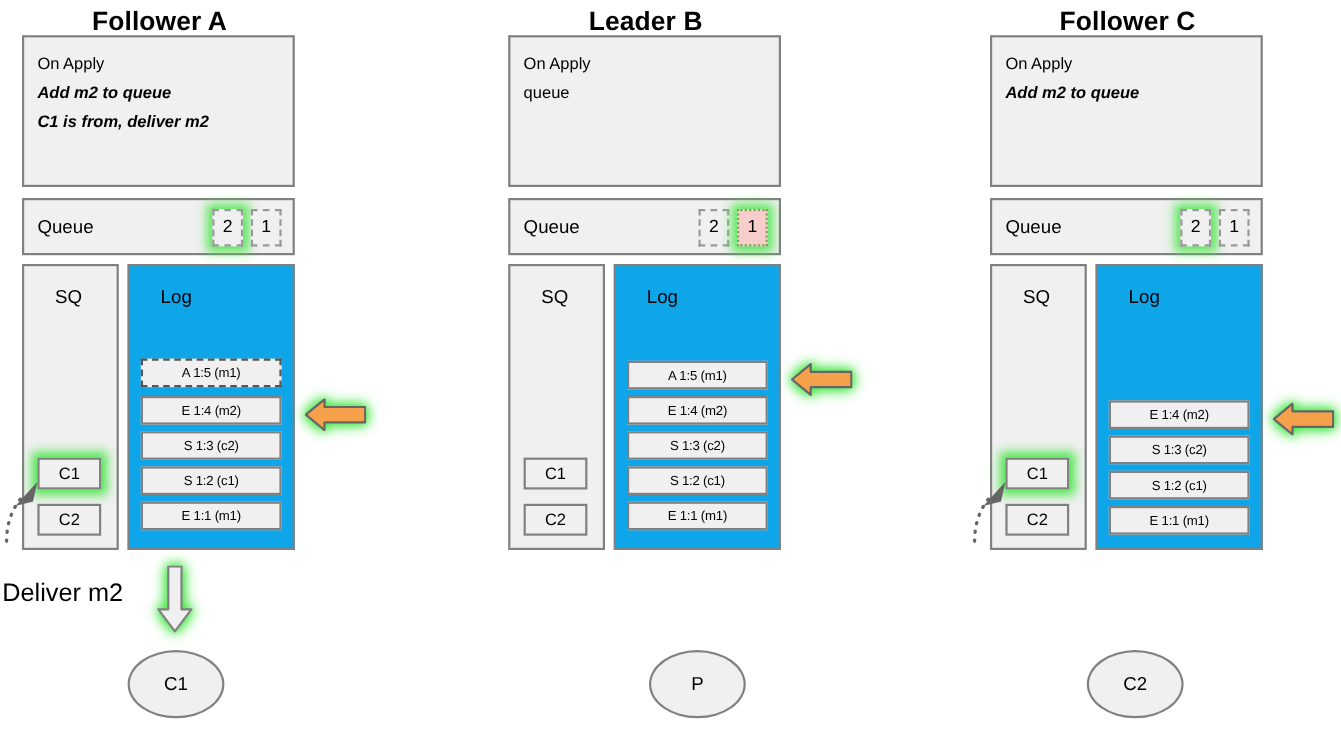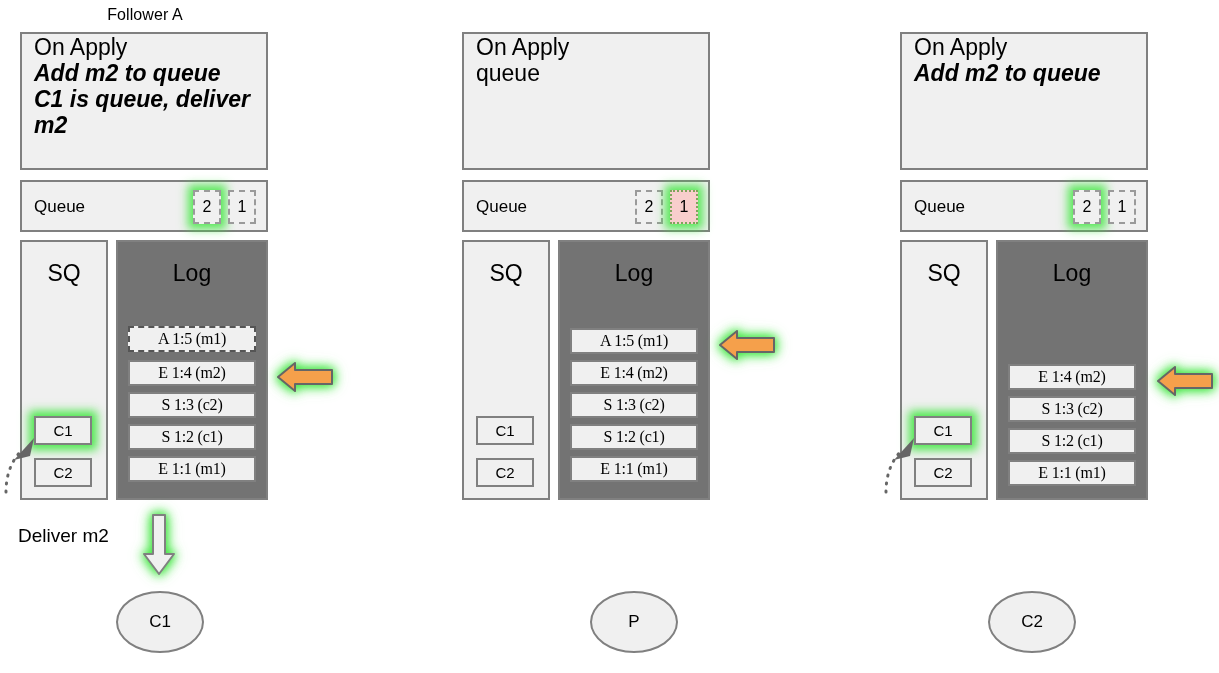--- a/index.html
+++ b/index.html
@@ -8,30 +8,30 @@
     font-family:"Liberation Sans","DejaVu Sans",sans-serif;
     color:#000;
   }
   .col{position:absolute;top:0;width:300px;height:673px;}
   .col-a{left:0;}
   .col-b{left:442px;}
   .col-c{left:880px;}
 
   .col-title{
     position:absolute;top:6px;left:20px;width:250px;
-    text-align:center;font-weight:normal;font-size:16px;letter-spacing:.1px;
+    text-align:center;font-weight:bold;font-size:24px;letter-spacing:.1px;
   }
 
   .panel{
     position:absolute;left:20px;width:248px;
     background:#f0f0f0;border:2px solid #808080;box-sizing:border-box;
   }
 
   .onapply{top:32px;height:138px;}
-  .onapply .lines{padding:0 0 0 12px;font-size:23px;line-height:26px;}
+  .onapply .lines{padding:12px 0 0 12px;font-size:15px;line-height:26px;}
   .onapply .it{font-style:italic;font-weight:bold;}
 
   .queuebar{top:180px;height:52px;}
   .queuebar .qlabel{
     position:absolute;left:12px;top:15px;font-size:17px;
   }
   .qslots{position:absolute;right:10px;top:8px;display:flex;gap:7px;}
   .qslot{
     width:28px;height:34px;box-sizing:border-box;
     display:flex;align-items:center;justify-content:center;
@@ -47,54 +47,54 @@
     background:#f8cecc;border:2px dotted #7ea55a;
     box-shadow:0 0 9px 5px rgba(60,230,60,.85);
   }
 
   .sqbox{
     position:absolute;left:20px;top:240px;width:88px;height:260px;
     background:#f0f0f0;border:2px solid #808080;box-sizing:border-box;
   }
   .logbox{
     position:absolute;left:116px;top:240px;width:152px;height:260px;
-    background:#737373;border:2px solid #808080;box-sizing:border-box;
+    background:#0ea5e9;border:2px solid #808080;box-sizing:border-box;
   }
   .boxhead{
-    text-align:center;font-size:23px;padding-top:18px;
+    font-size:17px;padding-top:18px;margin-left:28px;
   }
 
   .chip{
     position:absolute;left:12px;width:58px;height:29px;box-sizing:border-box;
     background:#f0f0f0;border:2px solid #808080;
     display:flex;align-items:center;justify-content:center;font-size:15px;
   }
   .chip.c1{top:174px;}
   .chip.c2{top:216px;}
   .chip.glow{box-shadow:0 0 9px 5px rgba(60,230,60,.9);}
 
   .logentry{
     position:absolute;left:10px;width:128px;height:26px;box-sizing:border-box;
     background:#f0f0f0;border:2px solid #808080;
     display:flex;align-items:center;justify-content:center;
-    font-size:16px;letter-spacing:-.2px;font-family:Liberation Serif, serif;
+    font-size:12px;letter-spacing:-.2px;
   }
   .logentry.dashed{border:2px dashed #555;}
 
   .arrow-left{
     position:absolute;width:56px;height:30px;
     filter:drop-shadow(0 0 6px rgba(60,230,60,.95)) drop-shadow(0 0 4px rgba(60,230,60,.8));
   }
   .arrow-down{
     position:absolute;width:34px;height:62px;
     filter:drop-shadow(0 0 6px rgba(60,230,60,.95)) drop-shadow(0 0 4px rgba(60,230,60,.8));
   }
 
   .deliver-label{
-    position:absolute;left:18px;top:525px;font-size:19px;
+    position:absolute;left:2px;top:525px;font-size:23px;
   }
 
   .ellipse{
     position:absolute;width:88px;height:62px;border-radius:50%;
     background:#f0f0f0;border:2px solid #808080;box-sizing:border-box;
     display:flex;align-items:center;justify-content:center;font-size:17px;
   }
 
   .dotarrow{position:absolute;width:46px;height:76px;}
 </style>
@@ -102,21 +102,21 @@
 <body>
 
 <div class="col col-a">
 
   <div class="col-title">Follower A</div>
 
   <div class="panel onapply">
     <div class="lines">
       <div>On Apply</div>
       <div class="it">Add m2 to queue</div>
-      <div class="it">C1 is queue, deliver m2</div>
+      <div class="it">C1 is from, deliver m2</div>
     </div>
   </div>
 
   <div class="panel queuebar">
     <div class="qlabel">Queue</div>
     <div class="qslots">
       <div class="qslot glow">2</div>
       <div class="qslot">1</div>
     </div>
   </div>
@@ -149,20 +149,21 @@
 
   <svg class="arrow-down" style="left:142px;top:514px;" viewBox="0 0 34 62">
     <path d="M11 1 L23 1 L23 40 L32 40 L17 60 L2 40 L11 40 Z" fill="#f0f0f0" stroke="#808080" stroke-width="2" stroke-linejoin="round"></path>
   </svg>
 
   <div class="ellipse" style="left:116px;top:591px;">C1</div>
 </div>
 
 <div class="col col-b">
 
+  <div class="col-title">Leader B</div>
 
   <div class="panel onapply">
     <div class="lines">
       <div>On Apply</div>
       <div>queue</div>
     </div>
   </div>
 
   <div class="panel queuebar">
     <div class="qlabel">Queue</div>
@@ -189,20 +190,21 @@
 
   <svg class="arrow-left" style="left:277px;top:330px;" viewBox="0 0 56 30">
     <path d="M55 8 L18 8 L18 1 L1 15 L18 29 L18 22 L55 22 Z" fill="#f5a04b" stroke="#666" stroke-width="2" stroke-linejoin="round"></path>
   </svg>
 
   <div class="ellipse" style="left:148px;top:591px;">P</div>
 </div>
 
 <div class="col col-c">
 
+  <div class="col-title">Follower C</div>
 
   <div class="panel onapply">
     <div class="lines">
       <div>On Apply</div>
       <div class="it">Add m2 to queue</div>
     </div>
   </div>
 
   <div class="panel queuebar">
     <div class="qlabel">Queue</div>

